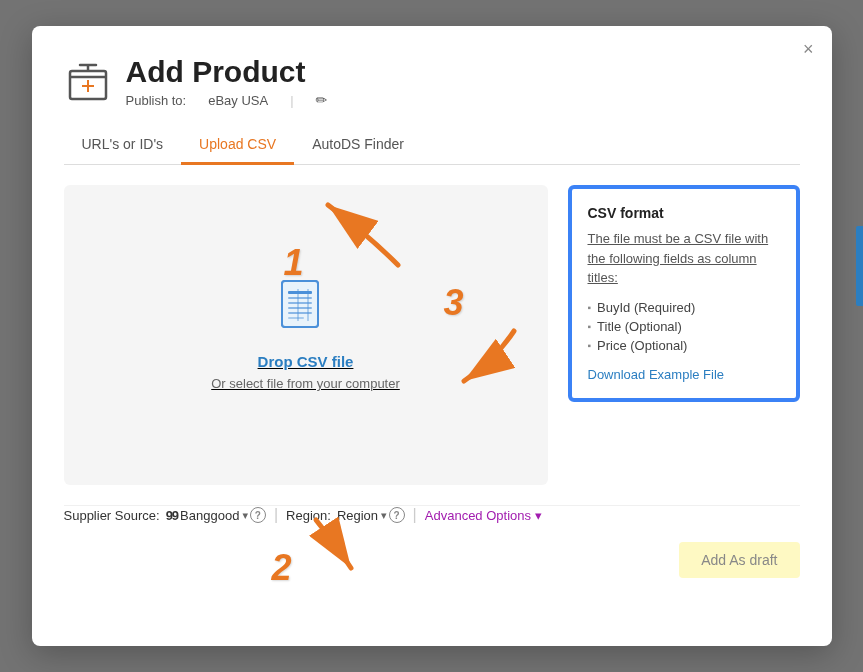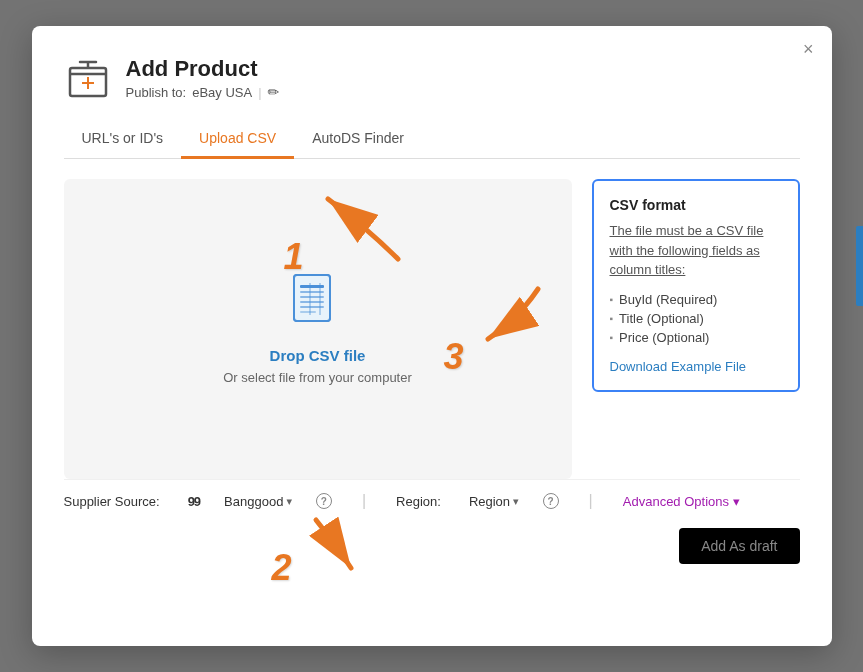--- a/index.html
+++ b/index.html
@@ -38,31 +38,31 @@
       align-items: center;
       margin-bottom: 18px;
     }
     .product-icon {
       width: 48px;
       height: 48px;
       margin-right: 14px;
       flex-shrink: 0;
     }
     .header-text h2 {
-      font-size: 22px;
+      font-size: 30px;
       font-weight: 700;
       color: #222;
       line-height: 1.2;
     }
     .header-text .publish-to {
       font-size: 13px;
       color: #555;
       display: flex;
       align-items: center;
-      gap: 6px;
+      gap: 22px;
       margin-top: 2px;
     }
     .edit-icon {
       cursor: pointer;
       color: #555;
       font-size: 14px;
     }
     .pipe { color: #ccc; }
 
     
@@ -111,20 +111,21 @@
       position: relative;
       cursor: pointer;
       border: none;
     }
     .drop-zone-inner {
       display: flex;
       flex-direction: column;
       align-items: center;
       justify-content: center;
       padding: 40px 20px;
+      text-decoration: underline;
     }
     .csv-icon {
       width: 60px;
       height: 60px;
       margin-bottom: 14px;
     }
     .drop-label {
       font-size: 15px;
       font-weight: 600;
       color: #2b7ec1;
@@ -156,23 +157,23 @@
       font-size: 36px;
       font-weight: 900;
       color: #e87722;
       font-style: italic;
       line-height: 1;
       text-shadow: 1px 1px 2px rgba(0,0,0,0.15);
     }
 
     
     .csv-info {
-      width: 208px;
+      width: 232px;
       flex-shrink: 0;
-      border: 2px solid #3b82f6;
+      border: 4px solid #3b82f6;
       border-radius: 6px;
       padding: 16px;
       font-size: 13px;
       color: #333;
       align-self: flex-start;
     }
     .csv-info h4 {
       font-size: 14px;
       font-weight: 700;
       margin-bottom: 8px;
@@ -205,24 +206,24 @@
       color: #2b7ec1;
       cursor: pointer;
       font-size: 13px;
       text-decoration: none;
     }
 
     
     .bottom-bar {
       display: flex;
       align-items: center;
-      padding-top: 12px;
+      margin-top: 20px;
       border-top: 1px solid #f0f0f0;
       flex-wrap: wrap;
-      gap: 24px;
+      gap: 2px;
     }
     .supplier-label {
       font-size: 13px;
       color: #333;
       margin-right: 4px;
     }
     .supplier-logo {
       font-size: 13px;
       font-weight: 700;
       color: #333;
@@ -270,21 +271,21 @@
     }
 
     
     .modal-footer {
       display: flex;
       justify-content: flex-end;
       margin-top: 18px;
       gap: 10px;
     }
     .btn-add-draft {
-      background: #000000;
+      background: #fef9c3;
       color: #888;
       border: none;
       border-radius: 4px;
       padding: 10px 22px;
       font-size: 14px;
       font-weight: 500;
       cursor: pointer;
     }
 
     

